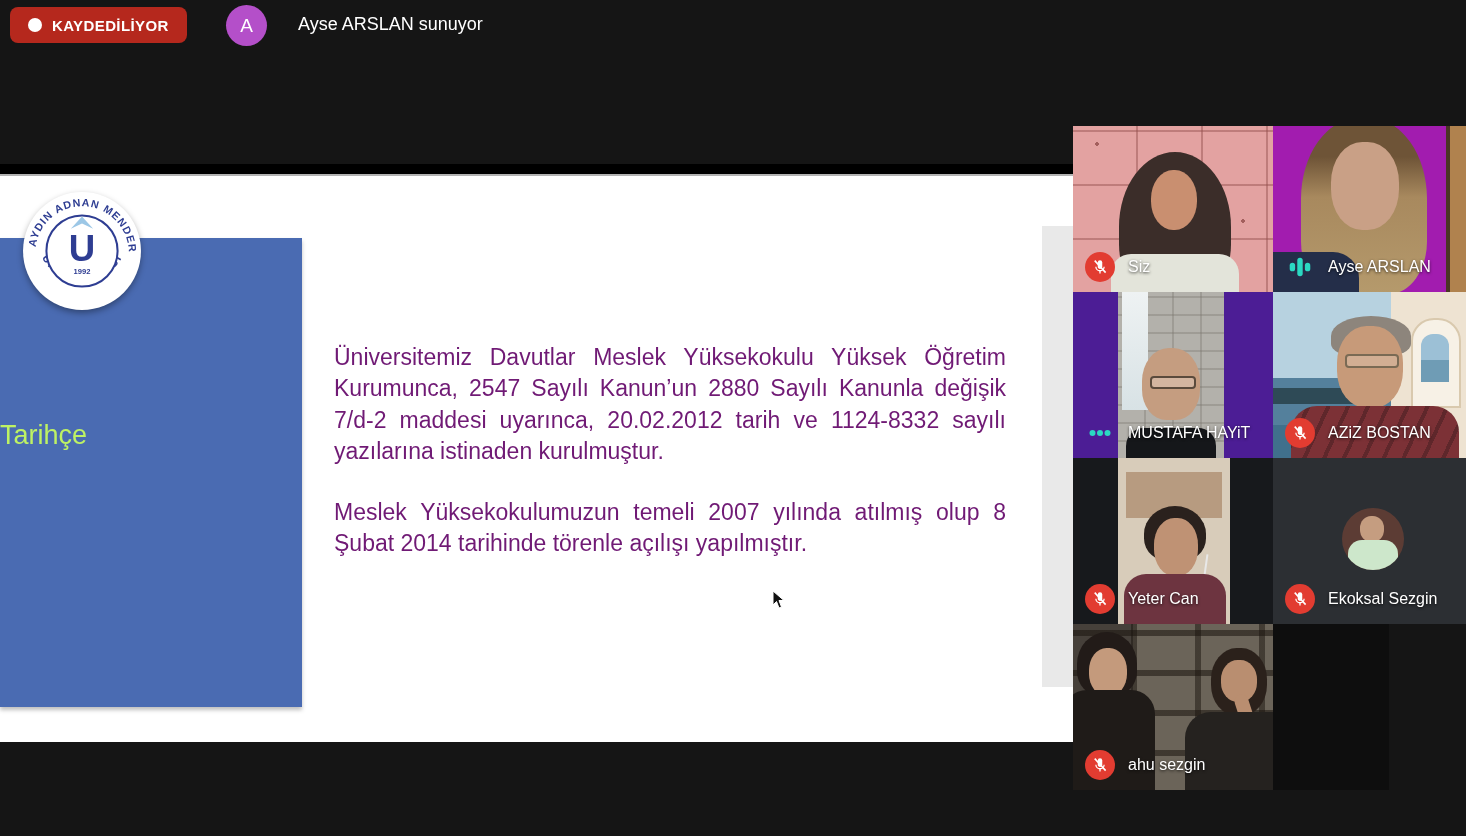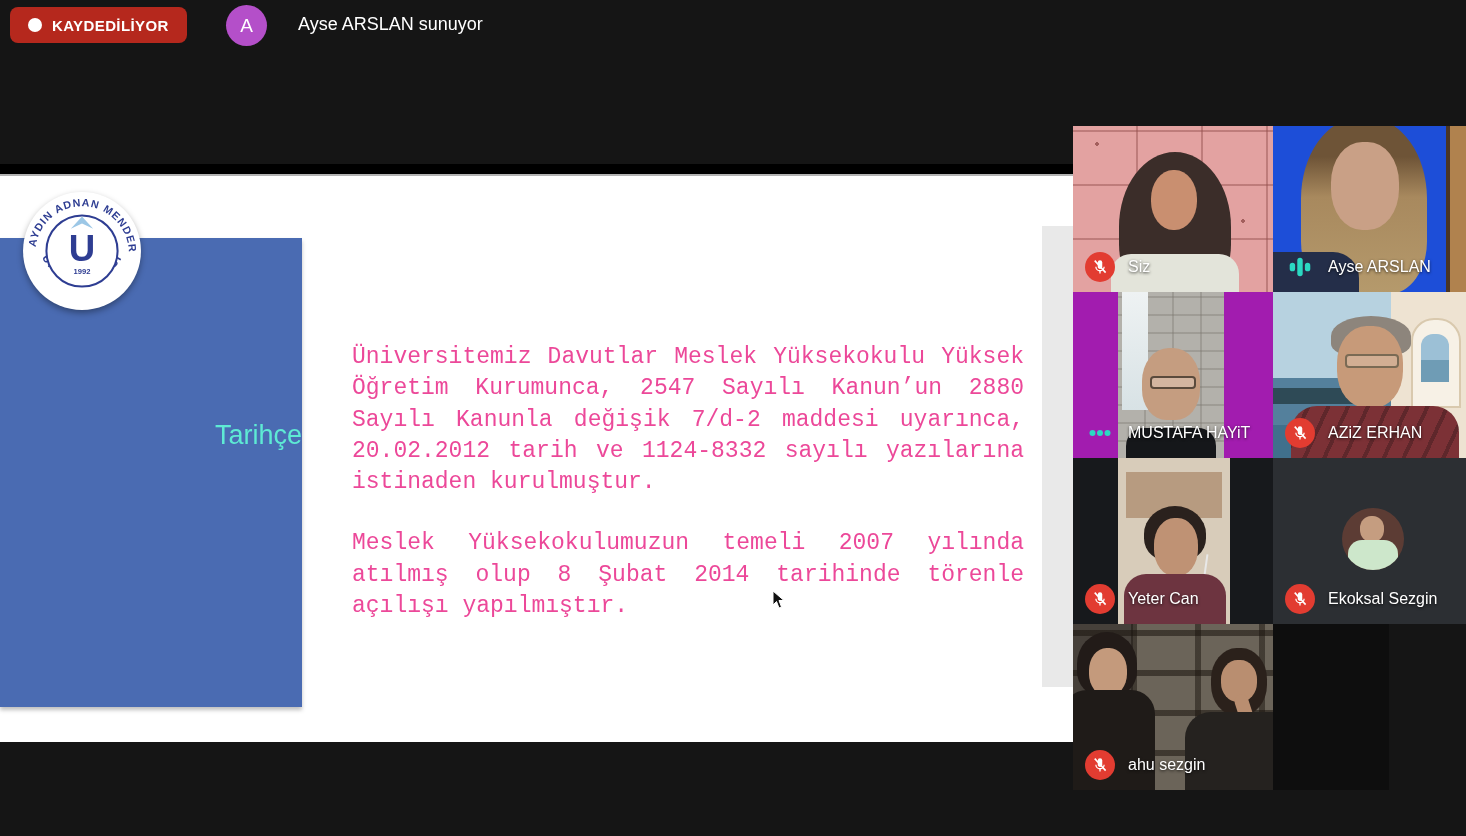--- a/index.html
+++ b/index.html
@@ -17,28 +17,28 @@
   .presenter-status{position:absolute;left:289px;top:14px;color:#fff;font-size:18px;margin-left:9px;}
 
   
   .screen-topline{position:absolute;left:0;top:164px;width:1073px;height:10px;background:#000;}
   .screen-grayline{position:absolute;left:0;top:174px;width:1073px;height:2px;background:#b3b3b3;}
   .slide{position:absolute;left:0;top:176px;width:1073px;height:566px;background:#fff;}
   .scroll-strip{position:absolute;left:1042px;top:50px;width:31px;height:461px;background:#e9e9e9;}
 
   .side-panel{position:absolute;left:0;top:62px;width:302px;height:469px;
     background:#4a6bb2;box-shadow:0 3px 4px rgba(0,0,0,.25);}
-  .side-title{position:absolute;width:100%;text-align:right;color:#5eead4;font-size:27px;}
+  .side-title{position:absolute;width:100%;text-align:left;color:#bef264;font-size:27px;}
   .t1{top:182px;} .t2{top:246px;}
 
   .logo{position:absolute;left:21px;top:14px;width:122px;height:122px;}
   .logo svg{filter:drop-shadow(0 3px 3px rgba(0,0,0,.35));}
 
-  .slide-body{position:absolute;left:352px;top:166px;width:672px;color:#ec4899;
-    font-size:23px;line-height:1.36;text-align:justify;font-stretch:condensed;font-family:Liberation Mono, monospace;}
+  .slide-body{position:absolute;left:334px;top:166px;width:672px;color:#701a75;
+    font-size:23px;line-height:1.36;text-align:justify;font-stretch:condensed;}
   .slide-body p{margin:0 0 30px 0;}
 
   .remote-cursor{position:absolute;left:772px;top:414px;width:14px;height:20px;}
 
   
   .video-grid{position:absolute;left:1073px;top:126px;width:316px;height:664px;
     display:grid;grid-template-columns:200px 193px;grid-template-rows:repeat(4,166px);
     background:#0e0e0e;}
   .tile{position:relative;overflow:hidden;background:#1d2023;}
   .plate{position:absolute;left:12px;bottom:10px;display:flex;align-items:center;gap:13px;z-index:5;}
@@ -50,23 +50,23 @@
   .abs{position:absolute;}
 
   
   .bg-siz{background:
     radial-gradient(circle 3px at 24px 18px, #a35f5d 55%, transparent 60%),
     radial-gradient(circle 3px at 120px 40px, #a35f5d 55%, transparent 60%),
     radial-gradient(circle 3px at 170px 95px, #a35f5d 55%, transparent 60%),
     repeating-linear-gradient(0deg, transparent 0 52px, rgba(146,78,76,.45) 52px 54px),
     repeating-linear-gradient(90deg, transparent 0 63px, rgba(146,78,76,.45) 63px 65px),
     #e3a2a1;}
-  .bg-ayse{background:#1d4ed8;}
+  .bg-ayse{background:#a21caf;}
   .bg-erhan{background:linear-gradient(180deg,#dedddb 0%,#d6d5d2 100%);}
-  .bg-mustafa{background:#a21caf;}
+  .bg-mustafa{background:#4c1d95;}
   .bg-aziz{background:linear-gradient(180deg,#b7d2e0 0 52%,#54809c 52% 80%,#40708c 80% 100%);}
   .bg-yeter{background:#17191c;}
   .bg-ekoksal{background:#2c2f33;}
   .bg-ahu{background:
     repeating-linear-gradient(0deg, transparent 0 34px, rgba(26,20,14,.55) 34px 40px),
     repeating-linear-gradient(90deg, transparent 0 58px, rgba(26,20,14,.5) 58px 64px),
     linear-gradient(90deg,#46403a 0 30%,#6b6459 30% 100%);}
 </style>
 </head>
 <body>
@@ -197,21 +197,21 @@
     </div>
     <div class="plate">
       <span class="mic-badge">
         <svg width="18" height="18" viewBox="0 0 24 24">
           <path fill="#fff" d="M12 14.5c1.66 0 3-1.34 3-3V6a3 3 0 0 0-6 0v5.5c0 1.66 1.34 3 3 3z"></path>
           <path stroke="#fff" stroke-width="1.7" fill="none" d="M6.5 11.5a5.5 5.5 0 0 0 11 0"></path>
           <line x1="12" y1="17" x2="12" y2="20.5" stroke="#fff" stroke-width="1.7"></line>
           <line x1="5" y1="3.5" x2="19.5" y2="19.5" stroke="#fff" stroke-width="2.1"></line>
         </svg>
       </span>
-      <span class="pname">AZiZ ERHAN</span>
+      <span class="pname">AZiZ BOSTAN</span>
     </div>
   </div>
 
   <div class="tile bg-yeter">
     <div>
       <div class="abs" style="left:45px;top:0;width:112px;height:166px;background:#d8ccba;">
         <div class="abs" style="left:8px;top:14px;width:96px;height:46px;background:radial-gradient(circle 14px at 30% 55%, #7a2d20 60%, transparent 62%),radial-gradient(circle 12px at 70% 50%, #8a3a24 60%, transparent 62%),#bda astro;background-color:#b79b80;"></div>
         <div class="abs" style="left:26px;top:48px;width:62px;height:56px;background:#2a211d;border-radius:50% 50% 42% 42%;"></div>
         <div class="abs" style="left:36px;top:60px;width:44px;height:58px;background:#bf9274;border-radius:46%;"></div>
         <div class="abs" style="left:84px;top:96px;width:2px;height:64px;background:#e8e8e8;transform:rotate(8deg);"></div>

